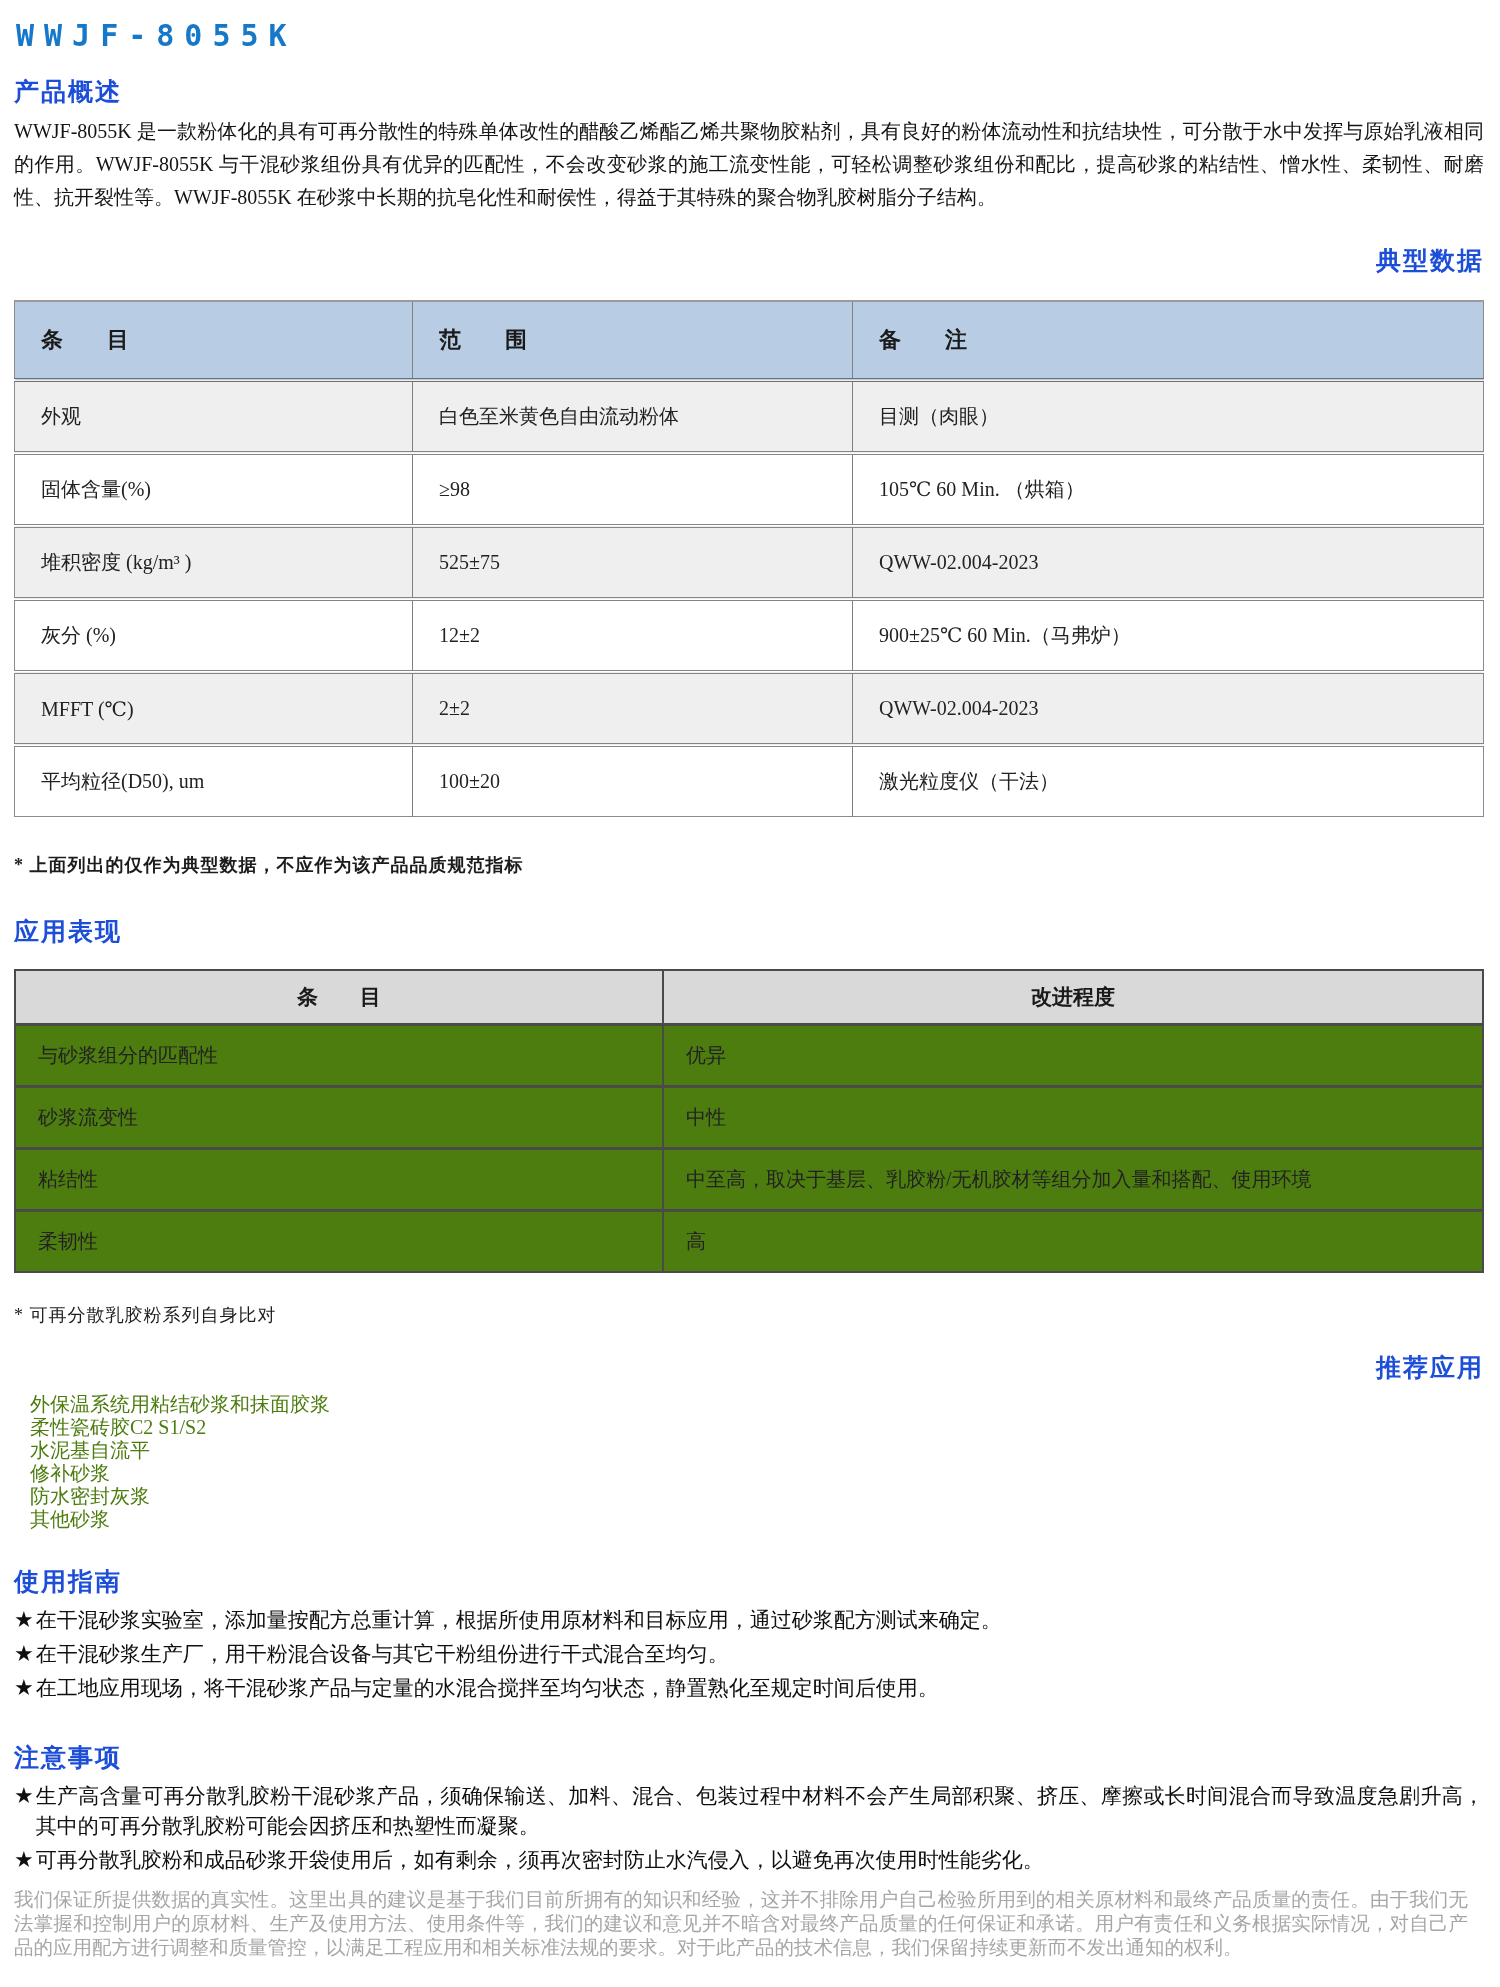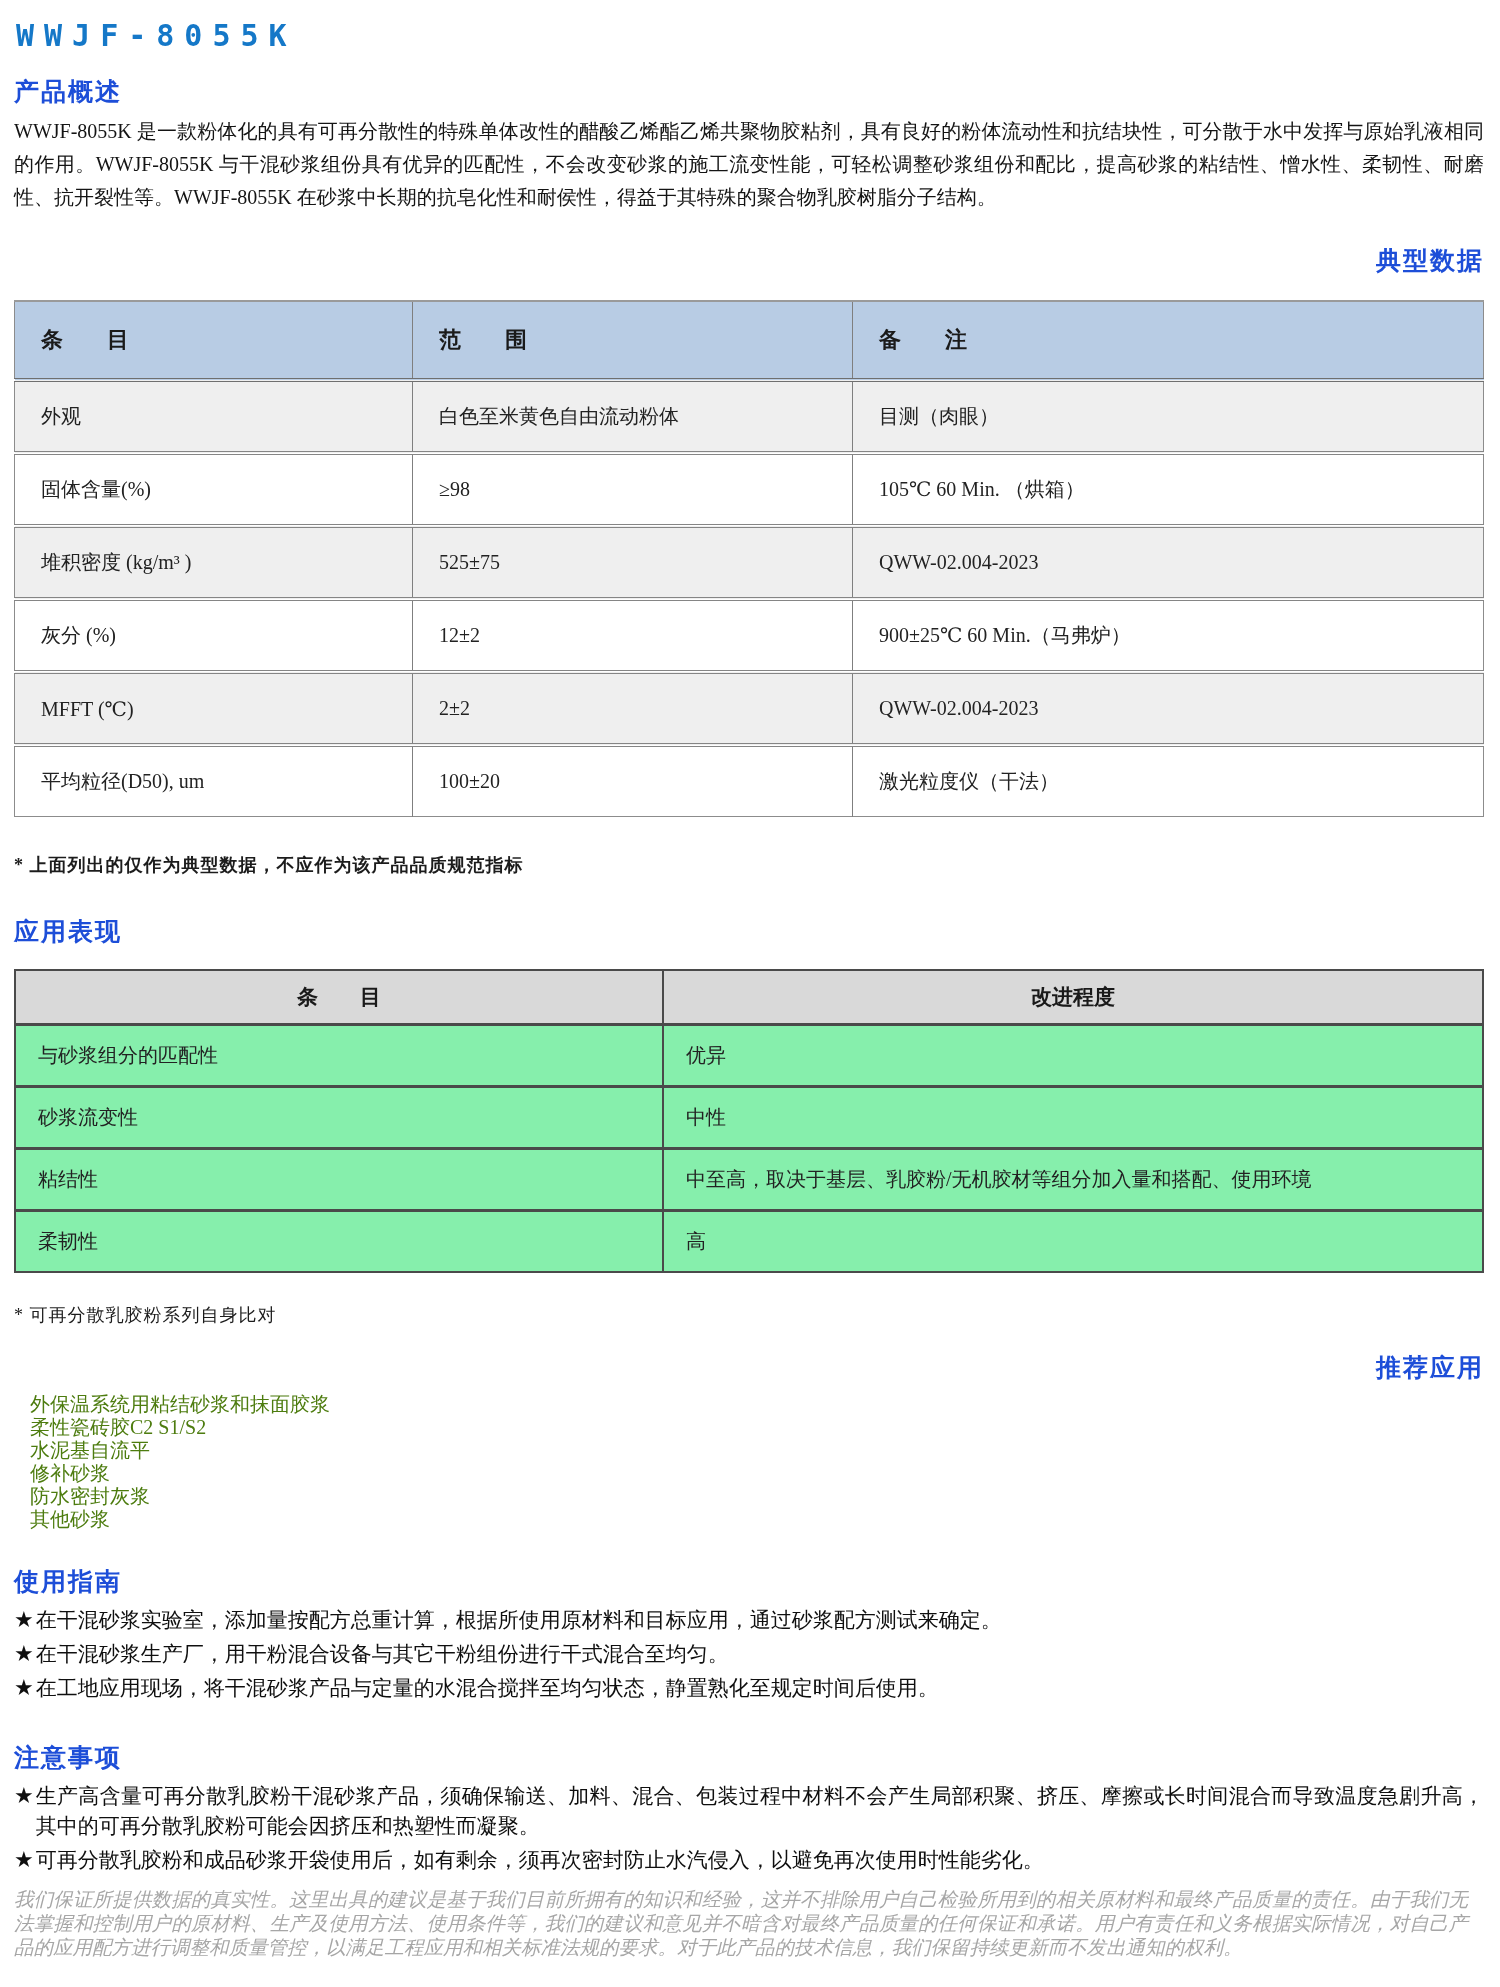--- a/index.html
+++ b/index.html
@@ -80,21 +80,21 @@
     height: 50px;
     font-size: 21px;
     font-weight: bold;
     text-align: center;
     border-bottom: 3px solid #4a4a4a;
   }
   .table2 td {
     height: 57px;
     font-size: 20px;
     padding-left: 22px;
-    background: #86efac;
+    background: #4d7c0f;
     color: #222;
     margin-left: 27px;
   }
   .table2 tbody tr + tr { border-top: 3px solid #4a4a4a; }
   .table2 th + th, .table2 td + td { border-left: 2px solid #4a4a4a; }
   .table2 col.c1 { width: 648px; }
 
   .footnote {
     font-size: 18px;
     color: #1c1c1c;
@@ -126,21 +126,20 @@
 
   .disclaimer {
     position: absolute;
     left: 14px;
     right: 32px;
     top: 1888px;
     font-size: 19.5px;
     line-height: 24px;
     color: #a6a6a6;
     text-align: justify;
-    font-style: italic;
   }
 </style>
 </head>
 <body>
 
 <div class="page">
 
   <div class="doc-title">WWJF-8055K</div>
 
   <h2 class="sec-heading h-overview">产品概述</h2>

